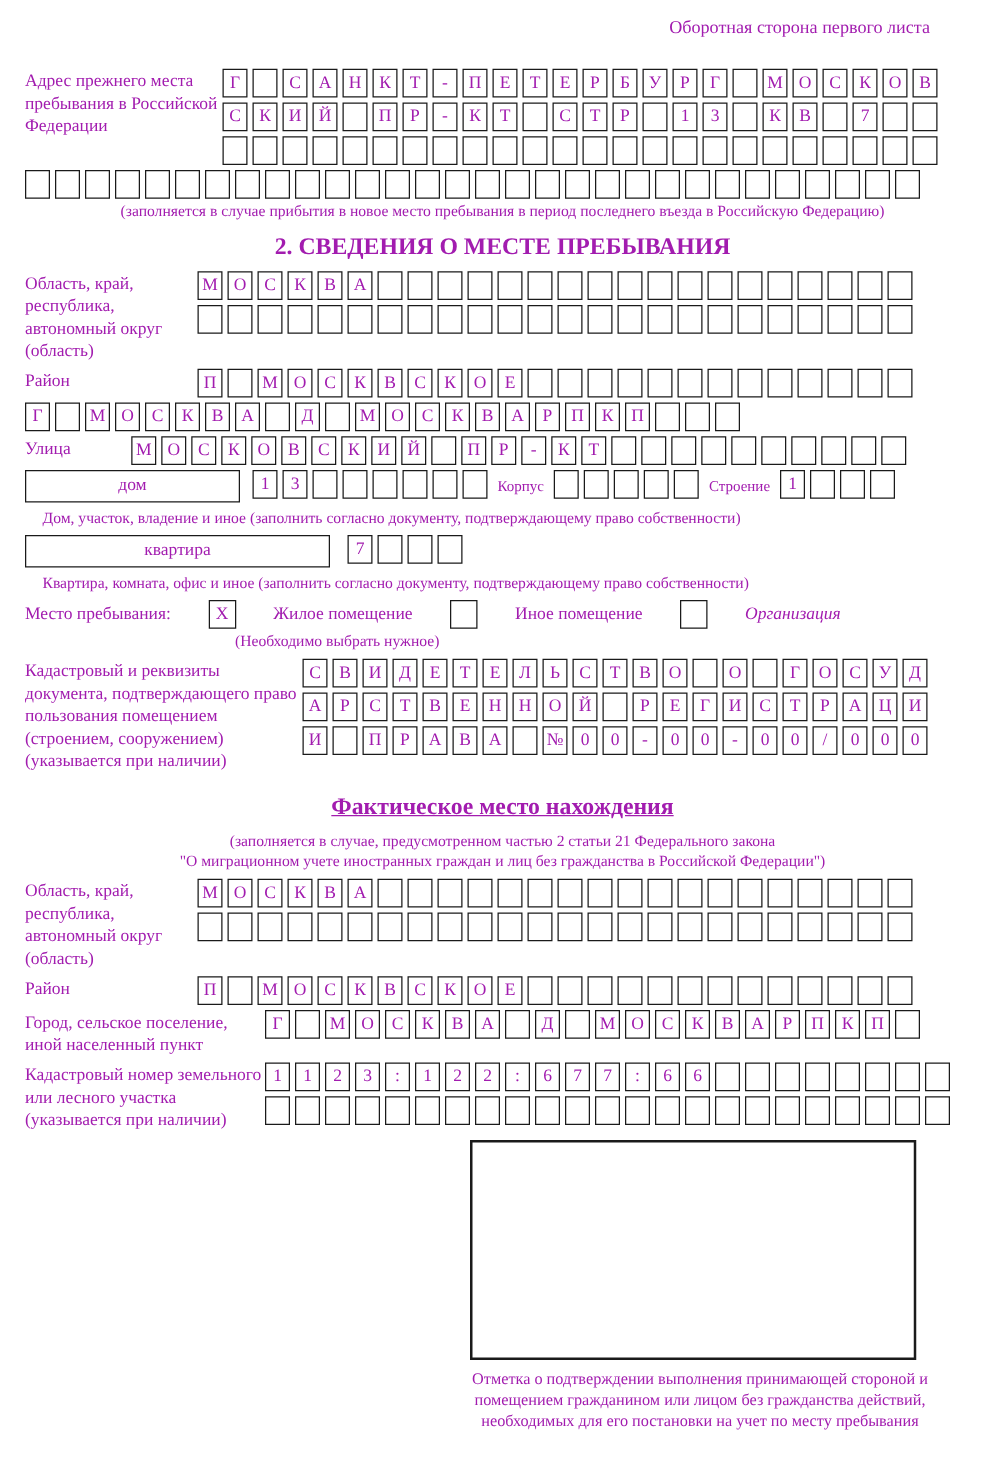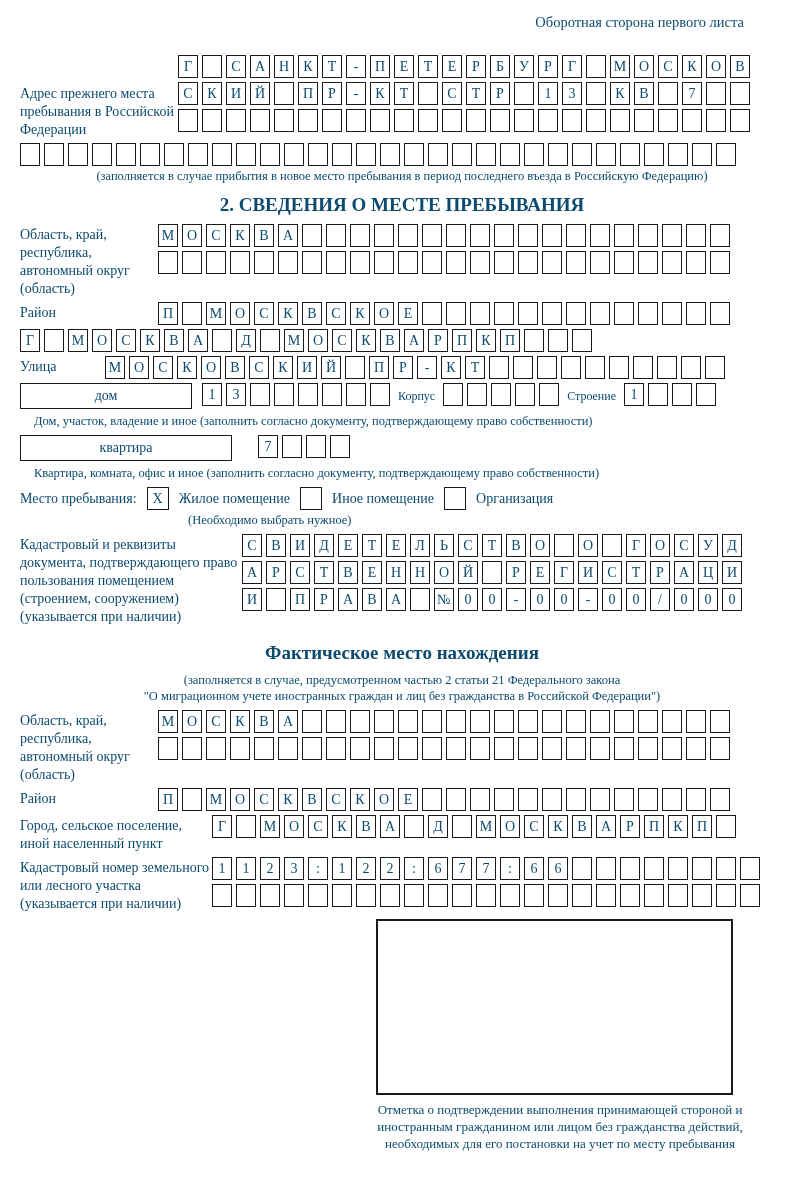--- a/index.html
+++ b/index.html
@@ -1,45 +1,45 @@
 <!DOCTYPE html>
 <html><head>
 <meta charset="utf-8">
 <style>
   html,body{margin:0;padding:0;background:#fff;}
   .page{
     width:800px;height:1180px;box-sizing:border-box;
-    padding:14px 16px 0 20px;background:#fff;color:#0c4a6e;
+    padding:14px 16px 0 20px;background:#fff;color:#a21caf;
     font-family:"Liberation Serif","DejaVu Serif",serif;
     overflow:hidden;position:relative;
   }
   .header-note{text-align:right;font-size:14.5px;padding-right:40px;margin-bottom:24px;}
   .field{display:flex;align-items:flex-start;margin-bottom:4px;}
   .label{font-size:14px;line-height:18px;flex:none;padding-top:2px;}
-  .w158{width:158px;margin-top:28px;}
+  .w158{width:158px;}
   .w138{width:138px;}
   .w85{width:85px;}
   .w192{width:192px;}
   .w222{width:222px;}
   .rows{display:flex;flex-direction:column;gap:4px;}
   .cellrow{display:flex;gap:4px;flex:none;}
   .cell{
     width:20px;height:23px;box-sizing:border-box;border:1.6px solid #1a1a1a;
     display:flex;align-items:center;justify-content:center;
     font-size:14px;line-height:1;background:#fff;flex:none;
   }
   .caption{font-size:12.5px;line-height:16px;}
   .center{text-align:center;}
   .section-title{font-weight:bold;font-size:19px;text-align:center;margin:10px 0 8px 0;}
   .widebox{
     box-sizing:border-box;border:1.6px solid #1a1a1a;height:26px;
     display:flex;align-items:center;justify-content:center;font-size:14px;flex:none;
   }
   .inline-label{font-size:12px;margin:0 8px;align-self:center;}
-  .stay-row{display:flex;align-items:center;gap:10px;margin-top:6px;}
+  .stay-row{display:flex;align-items:center;gap:30px;margin-top:6px;}
   .checkbox{
     width:22px;height:23px;box-sizing:border-box;border:1.6px solid #1a1a1a;
     display:flex;align-items:center;justify-content:center;font-size:14px;flex:none;
   }
   .stay-note{margin-left:168px;margin-top:2px;}
   .stamp-box{
     box-sizing:border-box;border:2px solid #1a1a1a;width:357px;height:176px;
     margin-left:356px;margin-top:6px;background:#fff;
   }
   .stamp-caption{width:420px;margin-left:330px;margin-top:6px;font-size:13px;line-height:17px;text-align:center;}
@@ -345,38 +345,38 @@
     <div class="cellrow">
         <div class="cell">1</div>
         <div class="cell"></div>
         <div class="cell"></div>
         <div class="cell"></div>
       </div>
   </div>
   <div class="caption cap-indent">Дом, участок, владение и иное (заполнить согласно документу, подтверждающему право собственности)</div>
 
   <div class="field">
-    <div class="widebox" style="width:212px;margin-right:26px;">квартира</div>
+    <div class="widebox" style="width:244px;margin-right:14px;">квартира</div>
     <div class="cellrow">
         <div class="cell">7</div>
         <div class="cell"></div>
         <div class="cell"></div>
         <div class="cell"></div>
       </div>
   </div>
   <div class="caption cap-indent">Квартира, комната, офис и иное (заполнить согласно документу, подтверждающему право собственности)</div>
 
   <div class="stay-row">
     <span class="label" style="padding:0;">Место пребывания:</span>
     <span class="checkbox">X</span>
     <span class="label" style="padding:0;">Жилое помещение</span>
     <span class="checkbox"></span>
     <span class="label" style="padding:0;text-align:center;">Иное помещение</span>
     <span class="checkbox"></span>
-    <span class="label" style="padding:0;">Организация</span>
+    <span class="label" style="padding:0;font-style:italic;">Организация</span>
   </div>
   <div class="caption stay-note mb6">(Необходимо выбрать нужное)</div>
 
   <div class="field mt6">
     <div class="label w222">Кадастровый и реквизиты документа, подтверждающего право пользования помещением (строением, сооружением) (указывается при наличии)</div>
     <div class="rows">
       <div class="cellrow">
           <div class="cell">С</div>
           <div class="cell">В</div>
           <div class="cell">И</div>
@@ -441,21 +441,21 @@
           <div class="cell">0</div>
           <div class="cell">0</div>
           <div class="cell">/</div>
           <div class="cell">0</div>
           <div class="cell">0</div>
           <div class="cell">0</div>
         </div>
     </div>
   </div>
 
-  <div class="section-title" style="margin-top:16px;">Фактическое место нахождения</div>
+  <div class="section-title" style="margin-top:16px;text-decoration:underline;">Фактическое место нахождения</div>
   <div class="caption center">(заполняется в случае, предусмотренном частью 2 статьи 21 Федерального закона</div>
   <div class="caption center mb6">"О миграционном учете иностранных граждан и лиц без гражданства в Российской Федерации")</div>
 
   <div class="field">
     <div class="label w138">Область, край, республика, автономный округ (область)</div>
     <div class="rows">
       <div class="cellrow">
           <div class="cell">М</div>
           <div class="cell">О</div>
           <div class="cell">С</div>
@@ -618,15 +618,15 @@
           <div class="cell"></div>
           <div class="cell"></div>
           <div class="cell"></div>
           <div class="cell"></div>
           <div class="cell"></div>
         </div>
     </div>
   </div>
 
   <div class="stamp-box"></div>
-  <div class="stamp-caption">Отметка о подтверждении выполнения принимающей стороной и иностранным гражданином или лицом без гражданства действий, необходимых для его постановки на учет по месту пребывания</div>
+  <div class="stamp-caption">Отметка о подтверждении выполнения принимающей стороной и помещением гражданином или лицом без гражданства действий, необходимых для его постановки на учет по месту пребывания</div>
 
 </div>
 
 </body></html>

